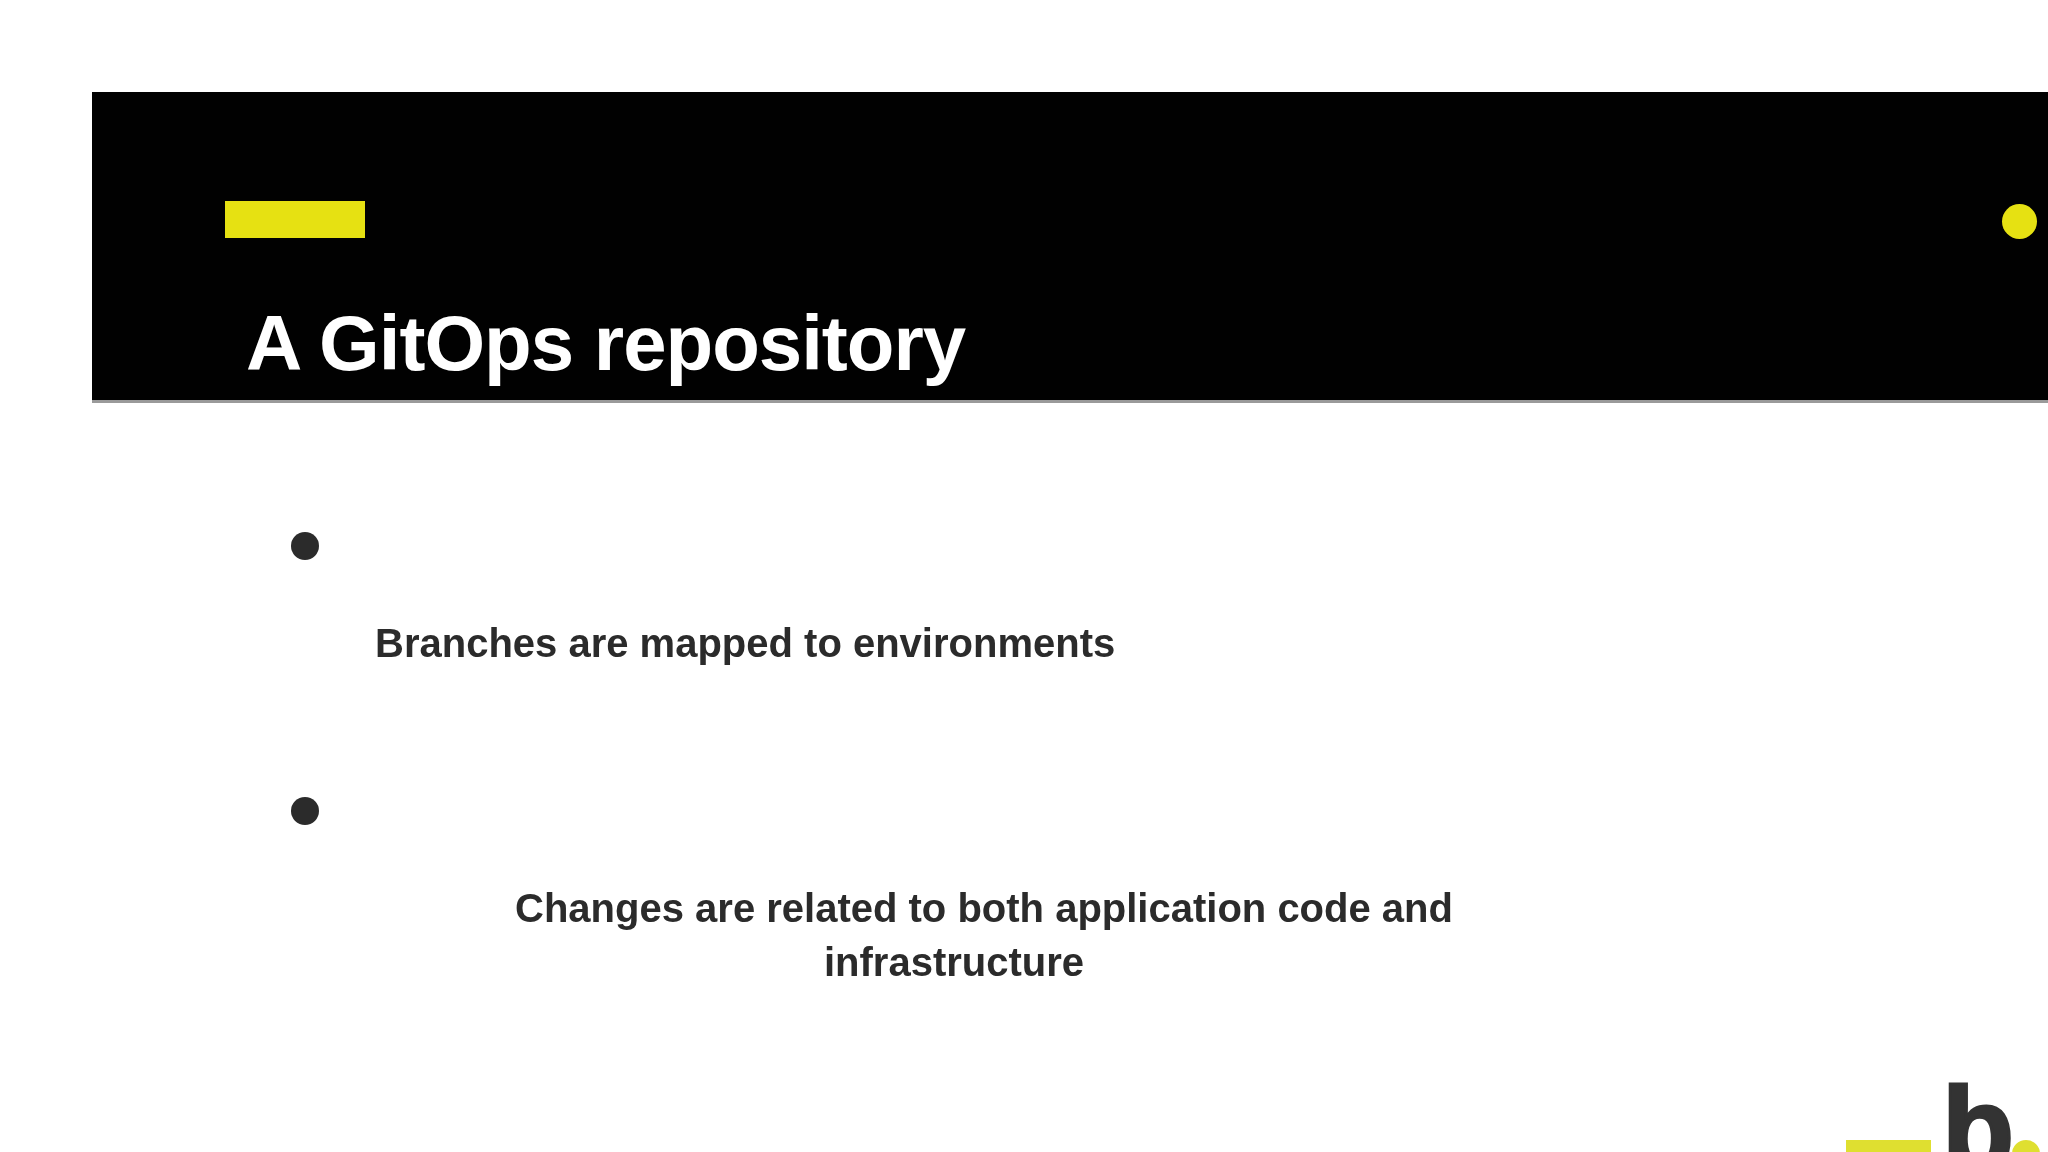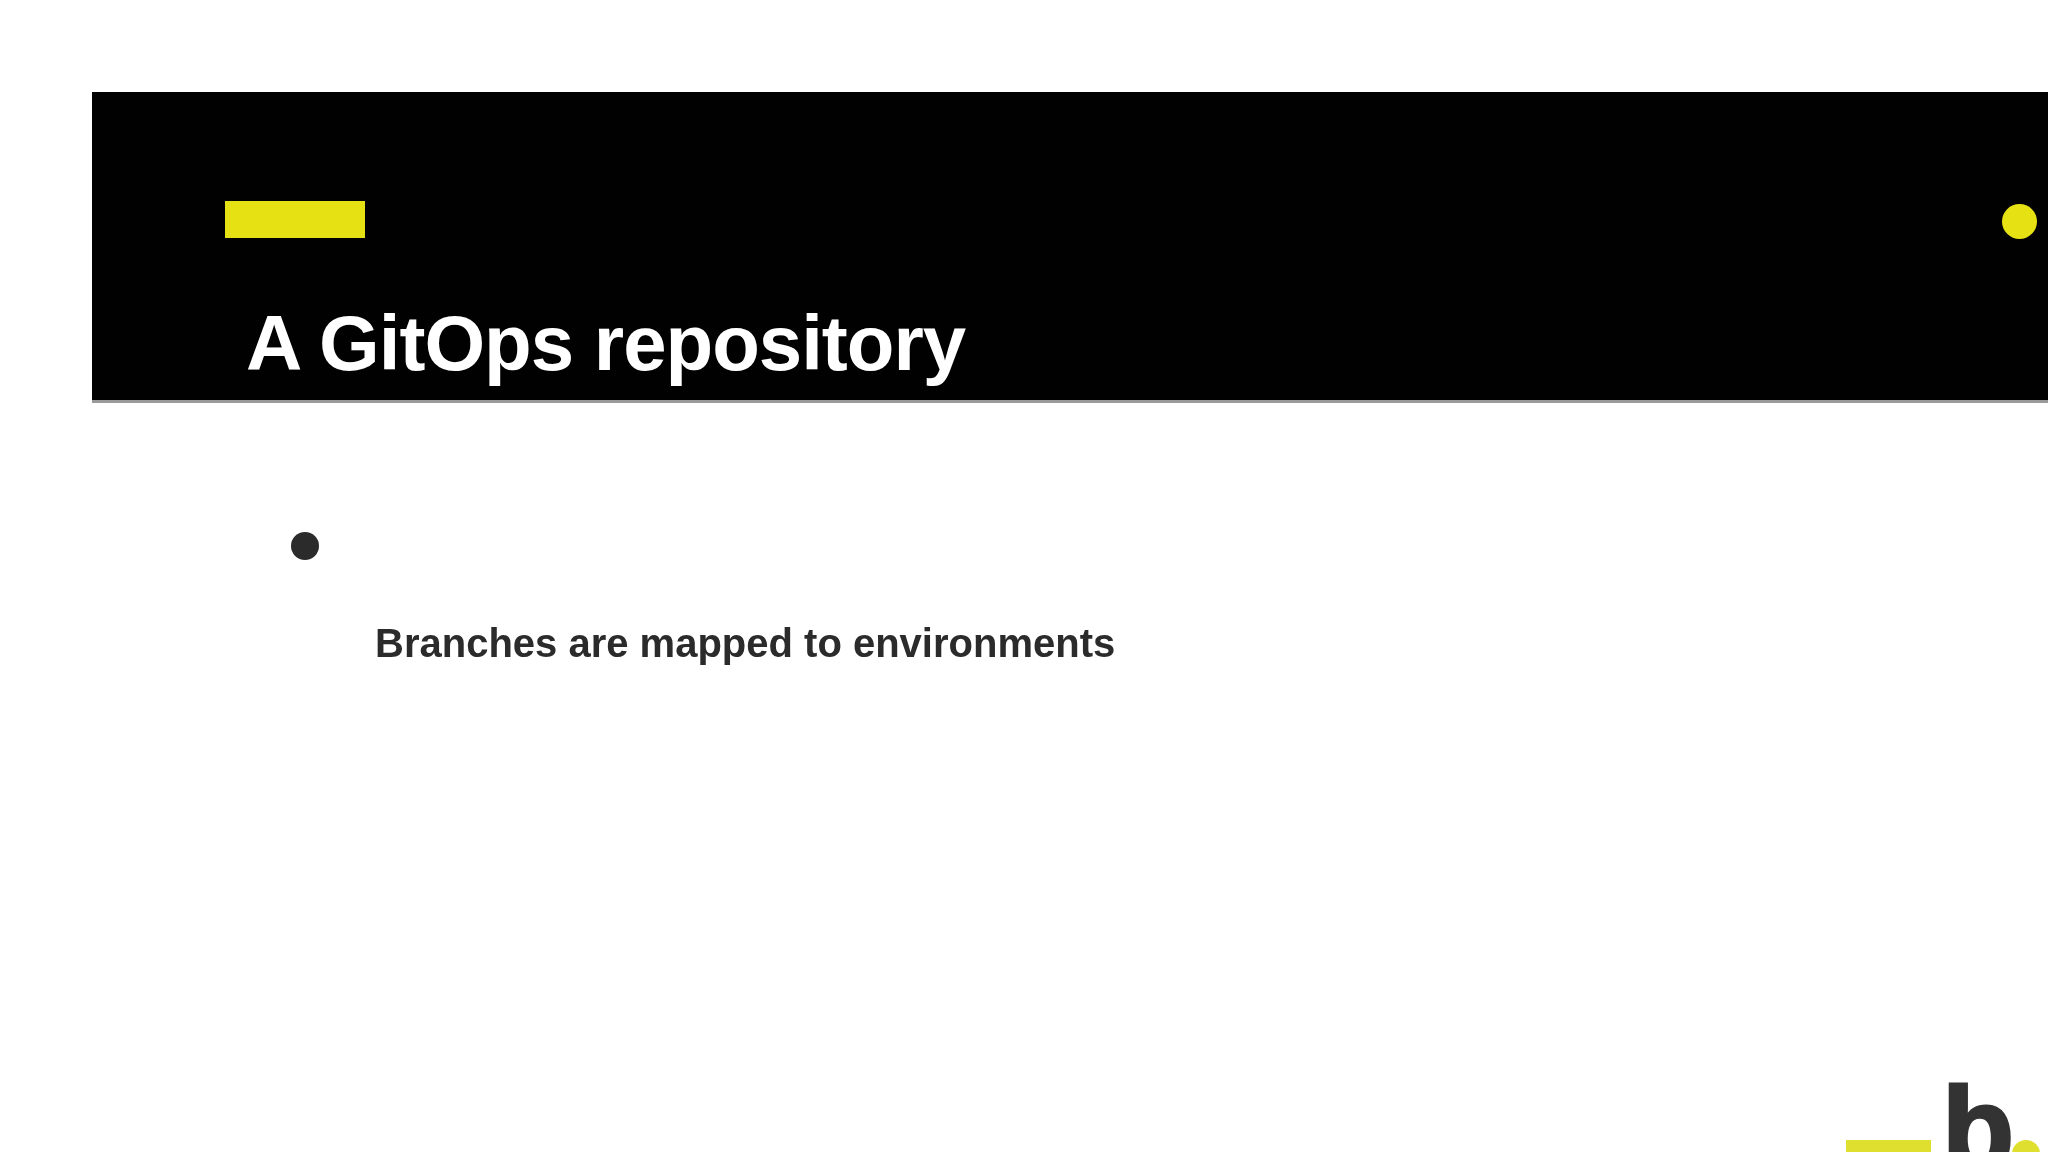--- a/index.html
+++ b/index.html
@@ -119,20 +119,25 @@
     <div class="accent-bar"></div>
     <div class="accent-dot"></div>
     <h1 class="title">A GitOps repository</h1>
   </div>
 
   <ul class="bullets">
     <li>
       <span class="marker"></span>
       <span>Branches are mapped to environments</span>
     </li>
+    <li>
+      <span class="marker"></span>
+      <span>Changes are related to both application code and
+infrastructure</span>
+    </li>
 
   </ul>
 
   <div class="logo">
     <div class="logo-bar"></div>
     <div class="logo-letter">b</div>
     <div class="logo-dot"></div>
     <div class="logo-tagline">IT'S EASY WITH US</div>
   </div>
 

